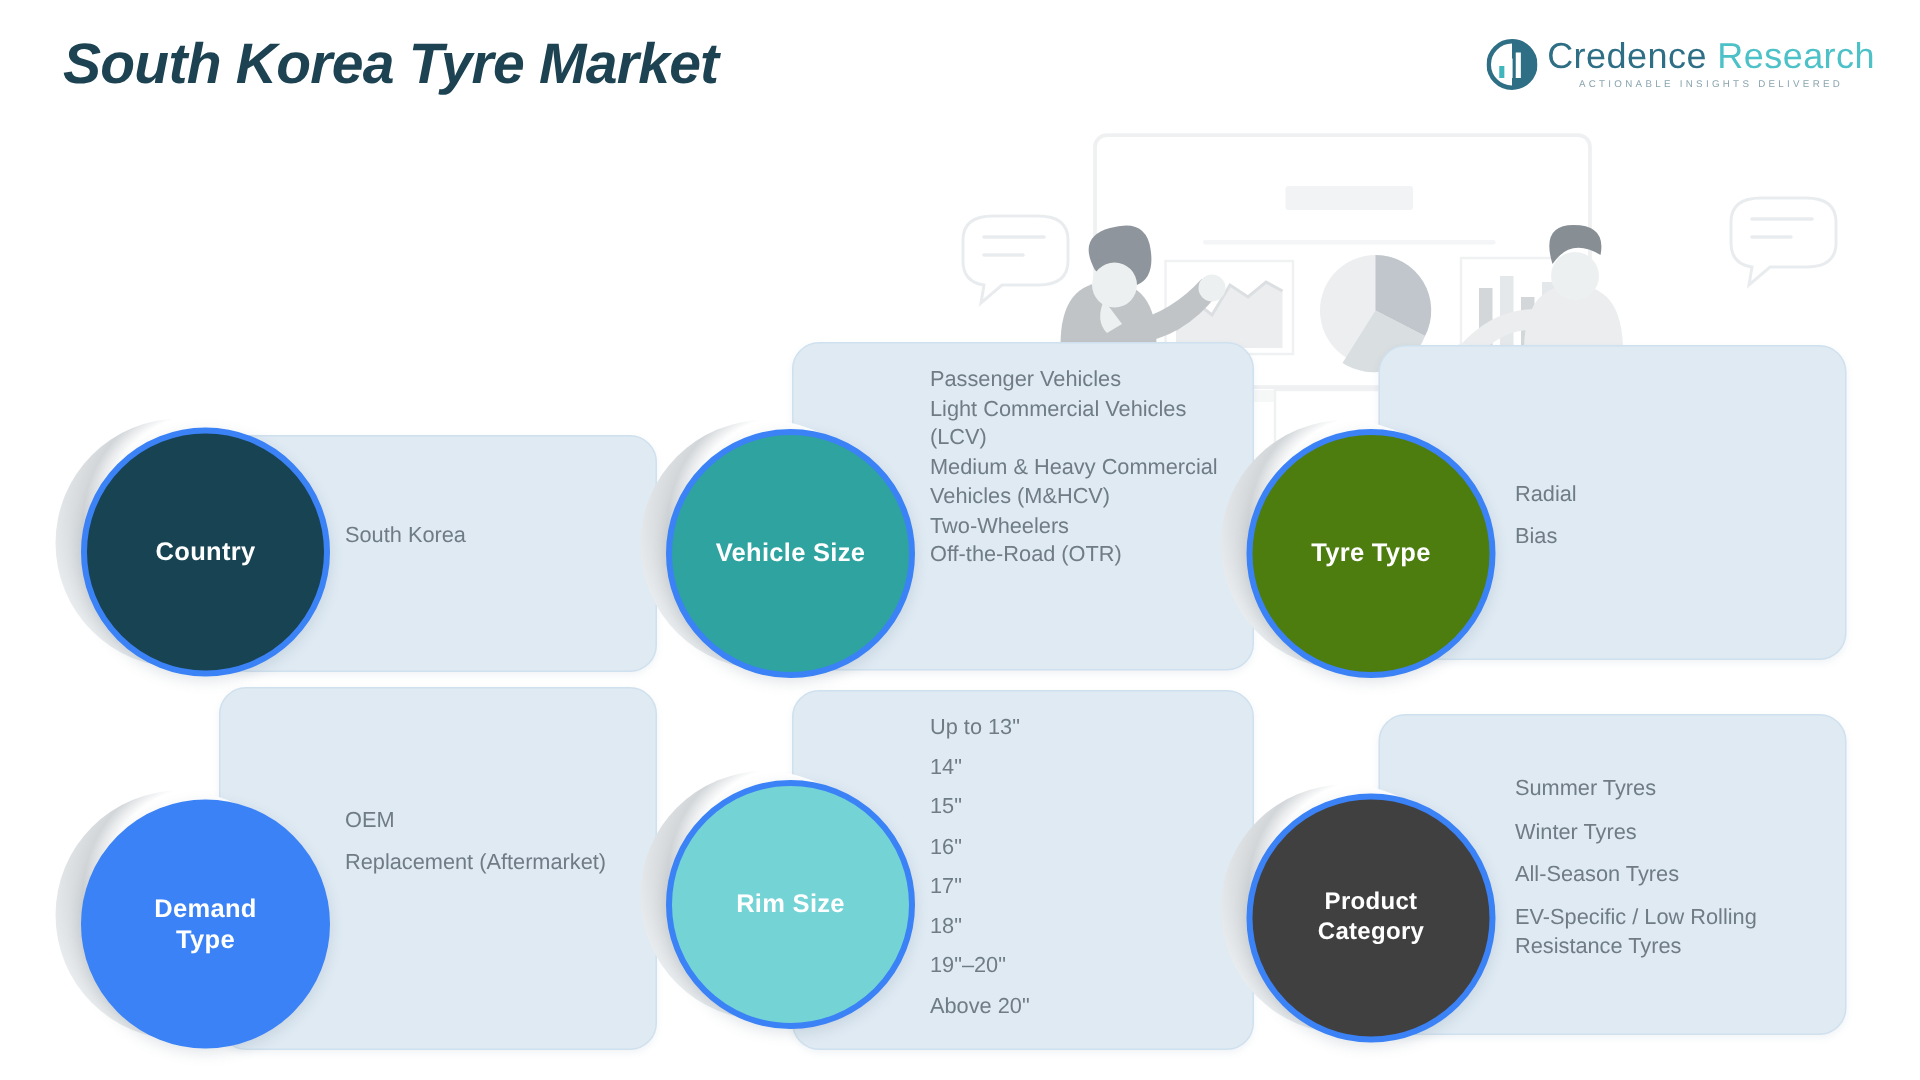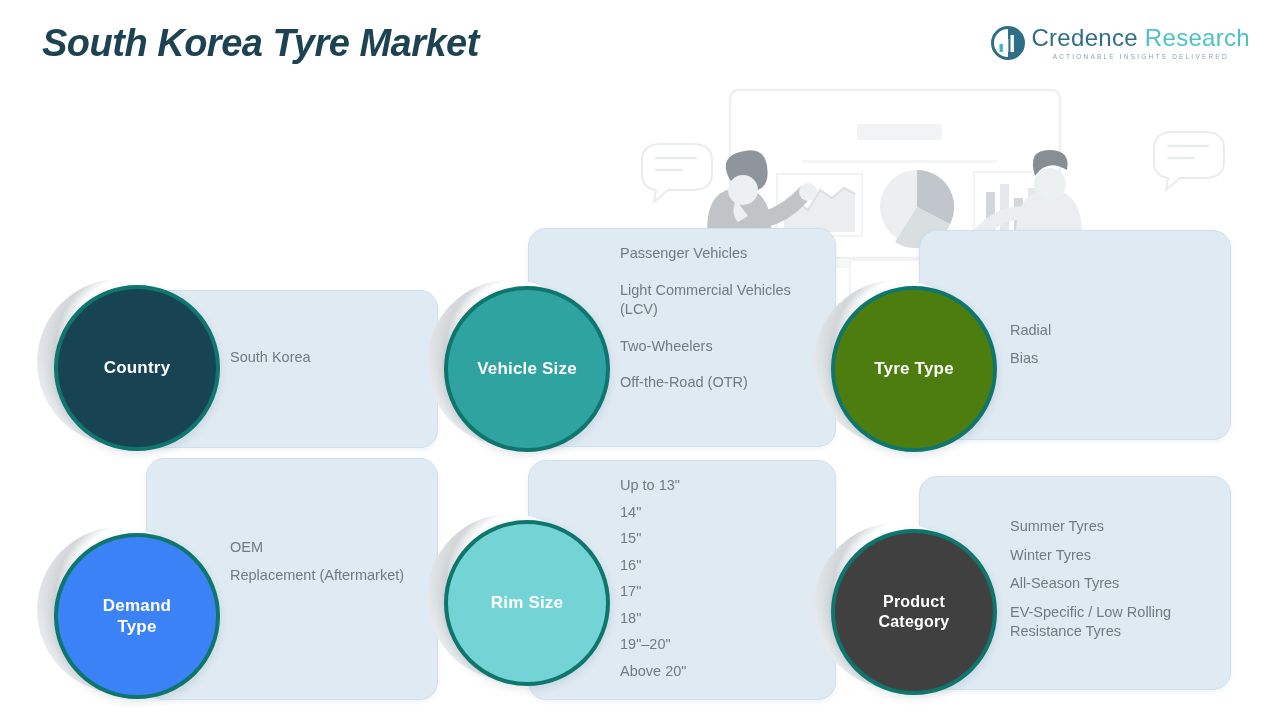--- a/index.html
+++ b/index.html
@@ -120,21 +120,21 @@
     height: 100%;
     border-radius: 50%;
     background: radial-gradient(circle at 62% 42%, #ffffff 52%, #d2d6d9 60%, #eceff1 78%, #ffffff 100%);
     filter: blur(0.4px);
     z-index: 1;
   }
   .node-circle {
     position: absolute;
     inset: 0;
     border-radius: 50%;
-    border: 4px solid #0f766e;
+    border: 4px solid #3b82f6;
     display: flex;
     align-items: center;
     justify-content: center;
     text-align: center;
     color: #ffffff;
     font-weight: bold;
     font-size: 17px;
     line-height: 1.25;
     letter-spacing: 0.2px;
     z-index: 2;
@@ -236,23 +236,24 @@
       <span class="li">South Korea</span>
     </div>
     <div class="node-circle-wrap">
       <div class="node-ring"></div>
       <div class="node-circle" style="background:#184352;">Country</div>
     </div>
   </div>
 
   <div class="node" id="node-vehicle" style="left:408px; top:228px; width:430px; height:236px;">
     <div class="node-card" style="left:120px; top:0px; width:308px; height:219px;"></div>
-    <div class="node-list" style="left:212px; top:16px; width:200px; line-height:1.35; gap:17px;">
+    <div class="node-list" style="left:212px; top:16px; width:200px; line-height:1.35; gap:0;">
       <span class="li">Passenger Vehicles</span>
       <span class="li">Light Commercial Vehicles (LCV)</span>
+      <span class="li">Medium &amp; Heavy Commercial Vehicles (M&amp;HCV)</span>
       <span class="li">Two-Wheelers</span>
       <span class="li">Off-the-Road (OTR)</span>
     </div>
     <div class="node-circle-wrap">
       <div class="node-ring"></div>
       <div class="node-circle" style="background:#2fa3a0;">Vehicle Size</div>
     </div>
   </div>
 
   <div class="node" id="node-tyre" style="left:795px; top:228px; width:440px; height:236px;">

